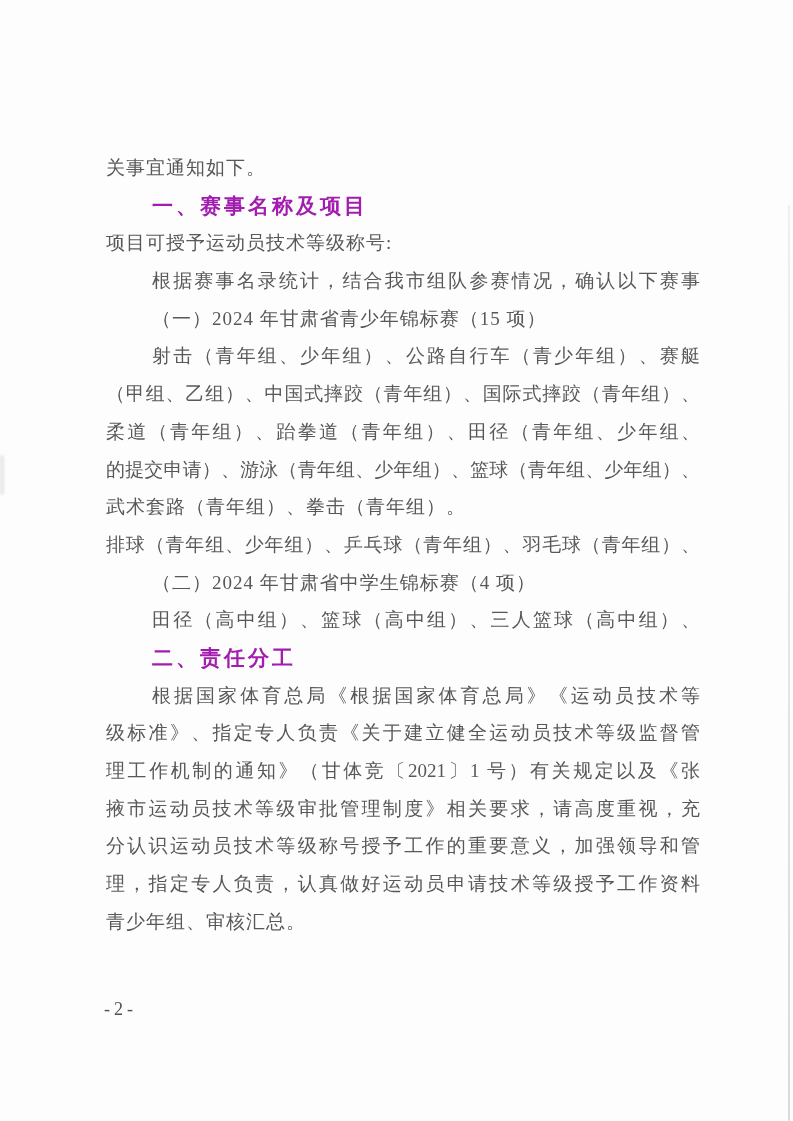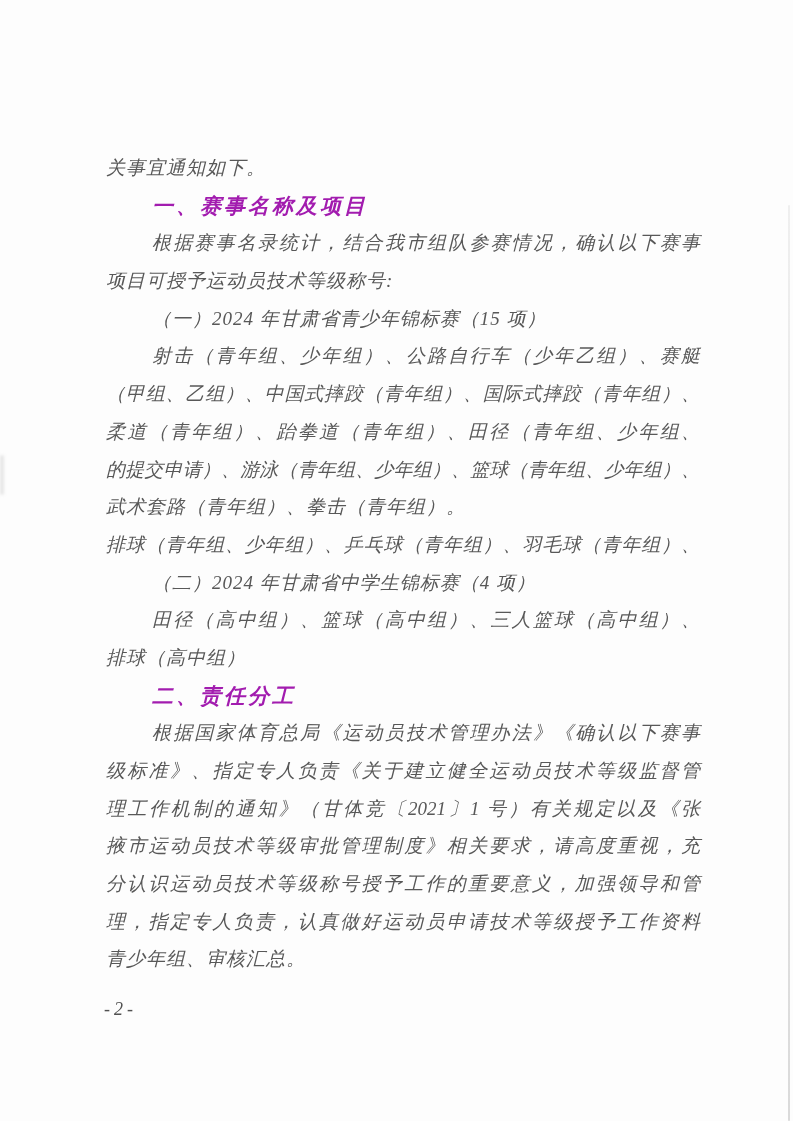--- a/index.html
+++ b/index.html
@@ -10,21 +10,20 @@
     width: 793px;
     height: 1121px;
     position: relative;
     overflow: hidden;
     background: #ffffff;
   }
   .page {
     position: absolute;
     inset: 0;
     background: #fdfdfd;
-    font-style: italic;
   }
   .content {
     position: absolute;
     left: 106px;
     top: 149px;
     width: 594px;
   }
   .line {
     height: 37.7px;
     line-height: 37.7px;
@@ -80,34 +79,33 @@
     border-radius: 2px;
   }
 </style>
 </head>
 <body>
 
 <div class="page">
   <div class="content">
       <div class="line">关事宜通知如下。</div>
       <div class="line indent heading">一、赛事名称及项目</div>
+      <div class="line">项目可授予运动员技术等级称号:</div>
       <div class="line fill indent">根据赛事名录统计，结合我市组队参赛情况，确认以下赛事</div>
-      <div class="line">项目可授予运动员技术等级称号:</div>
       <div class="line indent">（一）2024 年甘肃省青少年锦标赛（15 项）</div>
-      <div class="line fill indent">射击（青年组、少年组）、公路自行车（少年乙组）、赛艇</div>
+      <div class="line fill indent">射击（青年组、少年组）、公路自行车（青少年组）、赛艇</div>
       <div class="line fill">（甲组、乙组）、中国式摔跤（青年组）、国际式摔跤（青年组）、</div>
       <div class="line fill">柔道（青年组）、跆拳道（青年组）、田径（青年组、少年组、</div>
       <div class="line fill">的提交申请）、游泳（青年组、少年组）、篮球（青年组、少年组）、</div>
       <div class="line">武术套路（青年组）、拳击（青年组）。</div>
       <div class="line fill">排球（青年组、少年组）、乒乓球（青年组）、羽毛球（青年组）、</div>
       <div class="line indent">（二）2024 年甘肃省中学生锦标赛（4 项）</div>
       <div class="line fill indent">田径（高中组）、篮球（高中组）、三人篮球（高中组）、</div>
-      <div class="line">排球（高中组）</div>
       <div class="line indent heading">二、责任分工</div>
-      <div class="line fill indent">根据国家体育总局《运动员技术管理办法》《确认以下赛事</div>
+      <div class="line fill indent">根据国家体育总局《根据国家体育总局》《运动员技术等</div>
       <div class="line fill">级标准》、指定专人负责《关于建立健全运动员技术等级监督管</div>
       <div class="line fill">理工作机制的通知》（甘体竞〔2021〕1 号）有关规定以及《张</div>
       <div class="line fill">掖市运动员技术等级审批管理制度》相关要求，请高度重视，充</div>
       <div class="line fill">分认识运动员技术等级称号授予工作的重要意义，加强领导和管</div>
       <div class="line fill">理，指定专人负责，认真做好运动员申请技术等级授予工作资料</div>
       <div class="line">青少年组、审核汇总。</div>
     </div>
   <div class="pagenum">-2-</div>
   <div class="scan-edge-right"></div>
   <div class="scan-smudge-left"></div>

